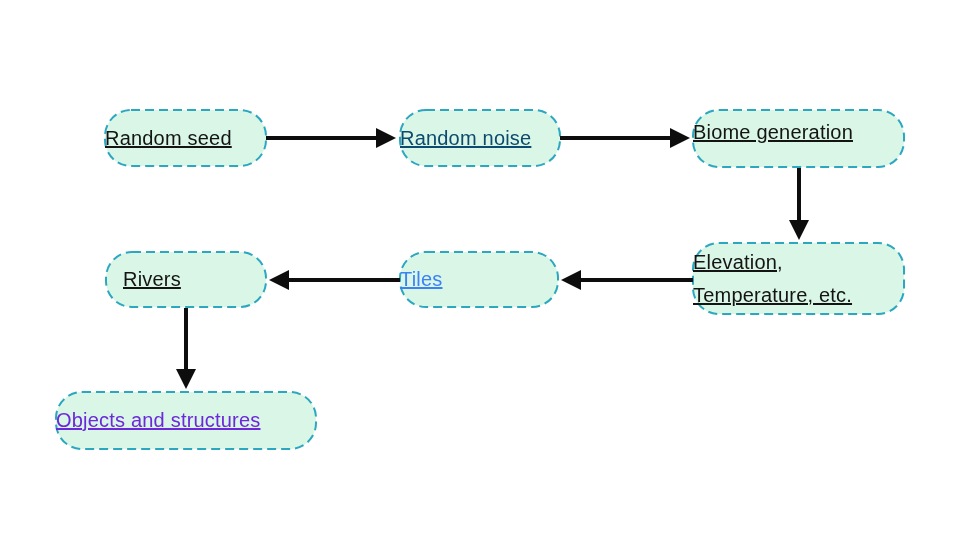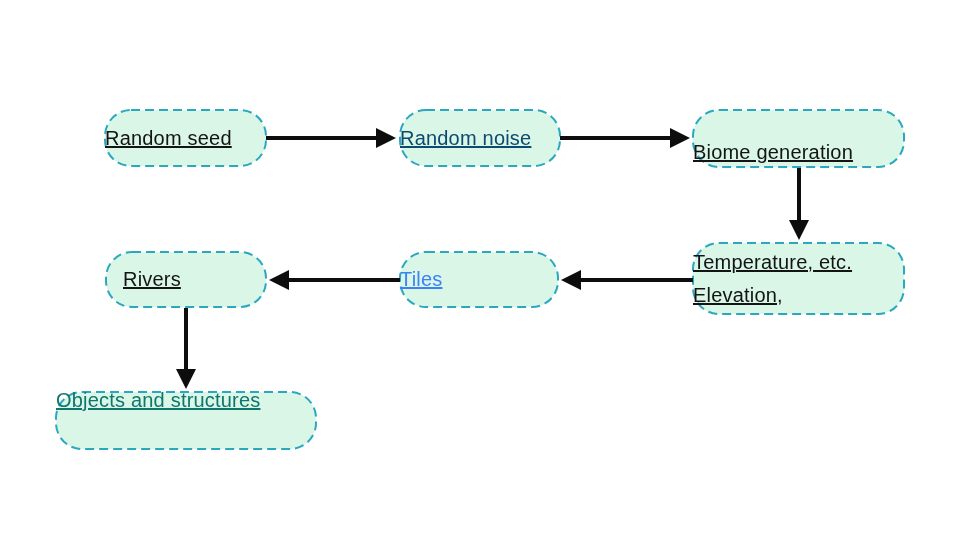--- a/index.html
+++ b/index.html
@@ -69,30 +69,30 @@
         <line x1="186" y1="308" x2="186" y2="385" stroke="#0d0d0d" stroke-width="4" marker-end="url(#arrowhead)"></line>
       </g>
   </svg>
   <div id="label-layer">
       <div class="node-label" style="left: 105px; top: 110px; width: 161px; height: 56px; color: rgb(20, 20, 20);">
         <span>Random seed</span>
       </div>
       <div class="node-label" style="left: 400px; top: 110px; width: 160px; height: 56px; color: #0c4a6e;">
         <span>Random noise</span>
       </div>
-      <div class="node-label" style="left: 693px; top: 110px; width: 211px; height: 44px; color: rgb(20, 20, 20); margin-top: 20px;">
+      <div class="node-label" style="left: 693px; top: 110px; width: 211px; height: 44px; color: rgb(20, 20, 20);">
         <span>Biome generation</span>
       </div>
       <div class="node-label" style="left: 693px; top: 243px; width: 211px; height: 71px; color: rgb(20, 20, 20);">
+        <span>Elevation,</span>
         <span>Temperature, etc.</span>
-        <span>Elevation,</span>
       </div>
       <div class="node-label" style="left: 400px; top: 252px; width: 158px; height: 55px; color: #3b82f6;">
         <span>Tiles</span>
       </div>
       <div class="node-label" style="left: 123px; top: 252px; width: 160px; height: 55px; color: rgb(20, 20, 20);">
         <span>Rivers</span>
       </div>
-      <div class="node-label" style="left: 56px; top: 372px; width: 260px; height: 57px; color: #0f766e;">
+      <div class="node-label" style="left: 56px; top: 392px; width: 260px; height: 57px; color: #6d28d9;">
         <span>Objects and structures</span>
       </div>
     </div>
 </div>
 
 </body></html>

